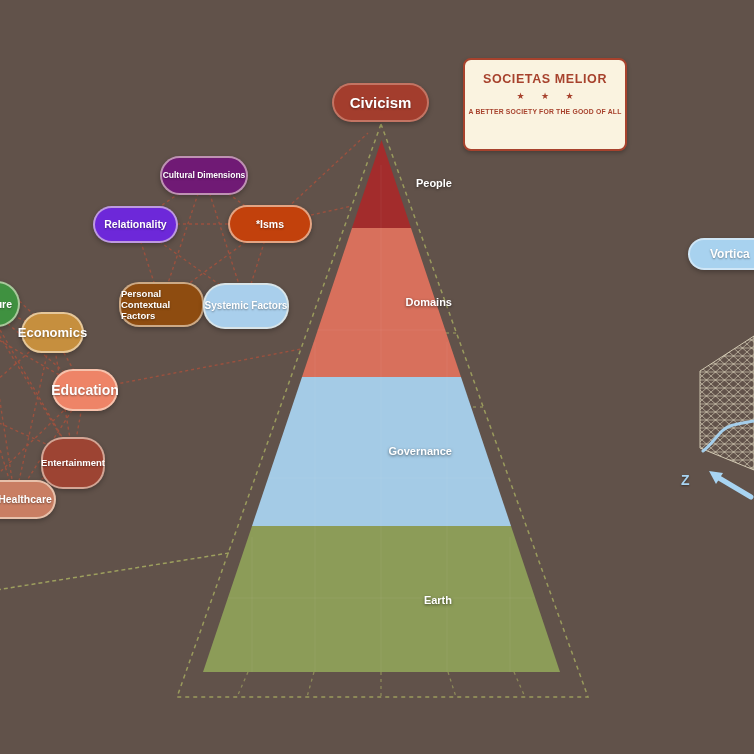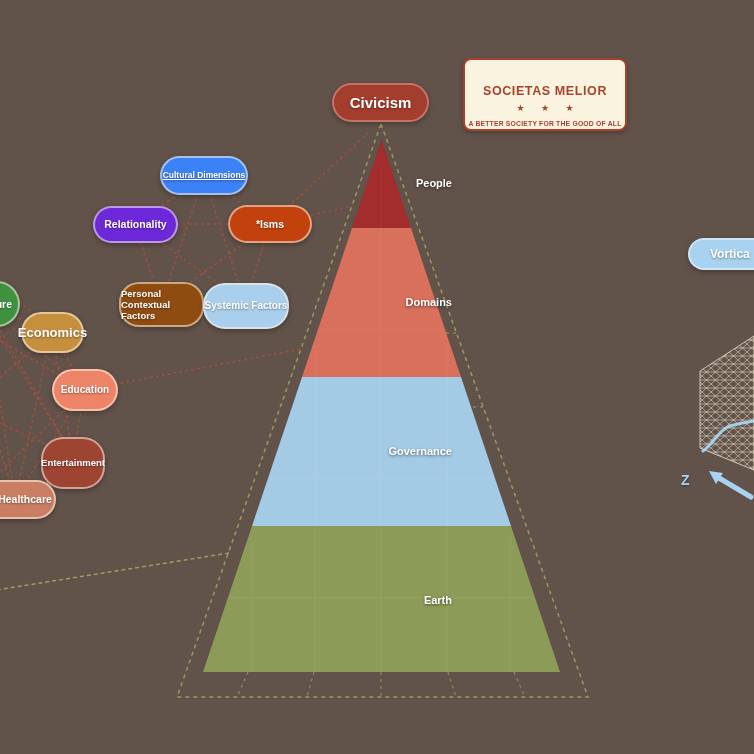--- a/index.html
+++ b/index.html
@@ -16,33 +16,33 @@
     box-sizing:border-box;
   }
   .n-civ{left:332px;top:83px;width:97px;height:39px;font-size:15px;border-radius:20px;border-color:rgba(255,220,200,.35);}
   .n-cd {left:160px;top:156px;width:88px;height:39px;font-size:8.5px;}
   .n-rl {left:93px; top:206px;width:85px;height:37px;font-size:10.5px;}
   .n-is {left:228px;top:205px;width:84px;height:38px;font-size:10.5px;}
   .n-pcf{left:119px;top:282px;width:85px;height:45px;font-size:9.5px;white-space:normal;border-radius:20px;}
   .n-sf {left:203px;top:283px;width:86px;height:46px;font-size:10px;}
   .n-ag {left:-58px;top:281px;width:78px;height:46px;font-size:10.5px;border-radius:23px;justify-content:flex-end;padding-right:6px;}
   .n-ec {left:21px; top:312px;width:63px;height:41px;font-size:13px;}
-  .n-ed {left:52px; top:369px;width:66px;height:42px;font-size:10px;}
+  .n-ed {left:52px; top:369px;width:66px;height:42px;font-size:14px;}
   .n-en {left:41px; top:437px;width:64px;height:52px;font-size:9.5px;}
   .n-hc {left:-24px;top:480px;width:80px;height:39px;font-size:10.5px;padding-left:18px;}
   .n-vx {left:688px;top:238px;width:92px;height:32px;font-size:12px;border-radius:16px;
          justify-content:flex-start;padding-left:20px;border-color:rgba(255,255,255,.45);}
   .pyl{
     position:absolute;left:311px;width:141px;text-align:right;color:#fff;
     font-weight:bold;font-size:11px;text-shadow:0 1px 3px rgba(0,0,0,.55);
   }
   .badge{
-    position:absolute;left:463px;top:58px;width:164px;height:73px;box-sizing:border-box;
+    position:absolute;left:463px;top:58px;width:164px;height:93px;box-sizing:border-box;
     border:2.5px solid #a7422d;border-radius:8px;text-align:center;
-    padding-top:23px;box-shadow:0 2px 4px rgba(0,0,0,.25);
+    padding-top:11px;box-shadow:0 2px 4px rgba(0,0,0,.25);
   }
   .badge .t{font-weight:bold;font-size:12.5px;letter-spacing:.6px;line-height:17px;}
   .badge .s{font-size:9px;letter-spacing:7px;margin-top:3px;text-indent:7px;}
   .badge .sub{font-weight:bold;font-size:6.8px;letter-spacing:.2px;margin-top:7px;}
   .zlab{position:absolute;left:681px;top:472px;font-size:14px;font-weight:bold;
         text-shadow:0 1px 2px rgba(0,0,0,.4);}
 </style>
 </head>
 <body style="background-color: rgb(97, 82, 74);">
 
@@ -92,21 +92,21 @@
 </svg>
 
 <div class="pill n-civ" style="background-color: rgb(163, 61, 45);">Civicism</div>
 
 <div class="badge" style="background-color: rgb(250, 243, 224);">
   <div class="t" style="color: rgb(167, 66, 45);">SOCIETAS MELIOR</div>
   <div class="s" style="color: rgb(167, 66, 45);">★ ★ ★</div>
   <div class="sub" style="color: rgb(167, 66, 45);">A BETTER SOCIETY FOR THE GOOD OF ALL</div>
 </div>
 
-<div class="pill n-cd" style="background-color: #3b82f6; text-decoration: underline;">Cultural Dimensions</div>
+<div class="pill n-cd" style="background-color: #701a75;">Cultural Dimensions</div>
 <div class="pill n-rl" style="background-color: #6d28d9;">Relationality</div>
 <div class="pill n-is" style="background-color: #c2410c;">*Isms</div>
 <div class="pill n-pcf" style="background-color: rgb(142, 76, 16);">Personal Contextual Factors</div>
 <div class="pill n-sf" style="background-color: rgb(169, 207, 236);">Systemic Factors</div>
 
 <div class="pill n-ag" style="background-color: rgb(63, 145, 64);">ure</div>
 <div class="pill n-ec" style="background-color: rgb(198, 143, 62);">Economics</div>
 <div class="pill n-ed" style="background-color: rgb(238, 132, 103);">Education</div>
 <div class="pill n-en" style="background-color: rgb(157, 68, 51);">Entertainment</div>
 <div class="pill n-hc" style="background-color: rgb(201, 126, 99);">Healthcare</div>

